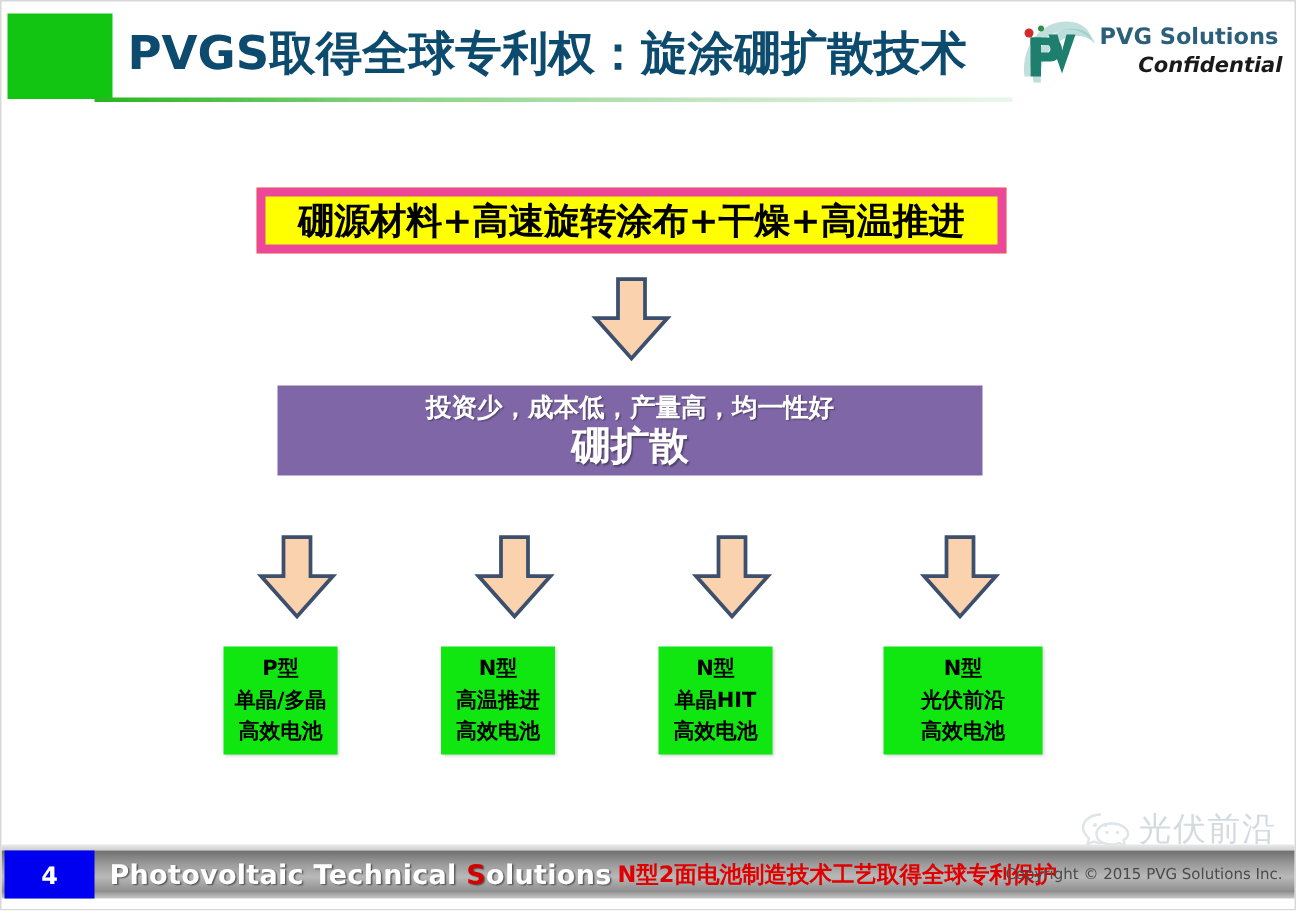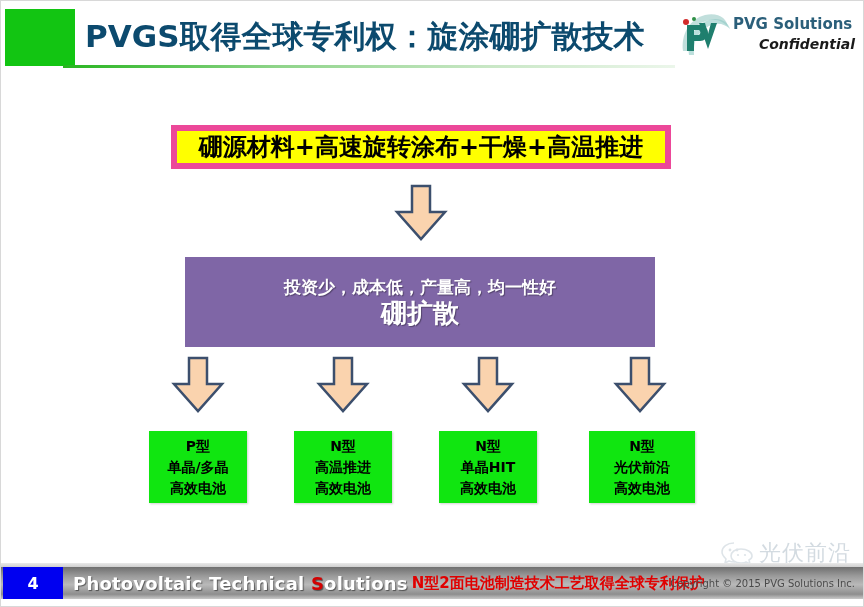--- a/index.html
+++ b/index.html
@@ -108,21 +108,21 @@
   
   .arrow {
     position: absolute;
   }
   .arrow svg { display: block; }
 
   
   .purple-box {
     position: absolute;
     left: 184px; top: 256px;
-    width: 470px; height: 90px;
+    width: 470px; height: 60px;
     background: #7f66a6;
     box-sizing: border-box;
     display: flex;
     flex-direction: column;
     align-items: center;
     justify-content: center;
   }
   .purple-line1 {
     font-size: 17px;
     font-weight: bold;
@@ -137,21 +137,21 @@
     color: #ffffff;
     line-height: 31px;
     white-space: nowrap;
     text-shadow: 1px 1px 1px rgba(0,0,0,0.35);
   }
 
   
   .green-box {
     position: absolute;
     top: 430px;
-    width: 98px;
+    width: 76px;
     height: 72px;
     background: #10e610;
     box-sizing: border-box;
     display: flex;
     flex-direction: column;
     align-items: center;
     justify-content: center;
     box-shadow: 1px 1px 2px rgba(0,0,0,0.18);
   }
   .green-box .gl {

